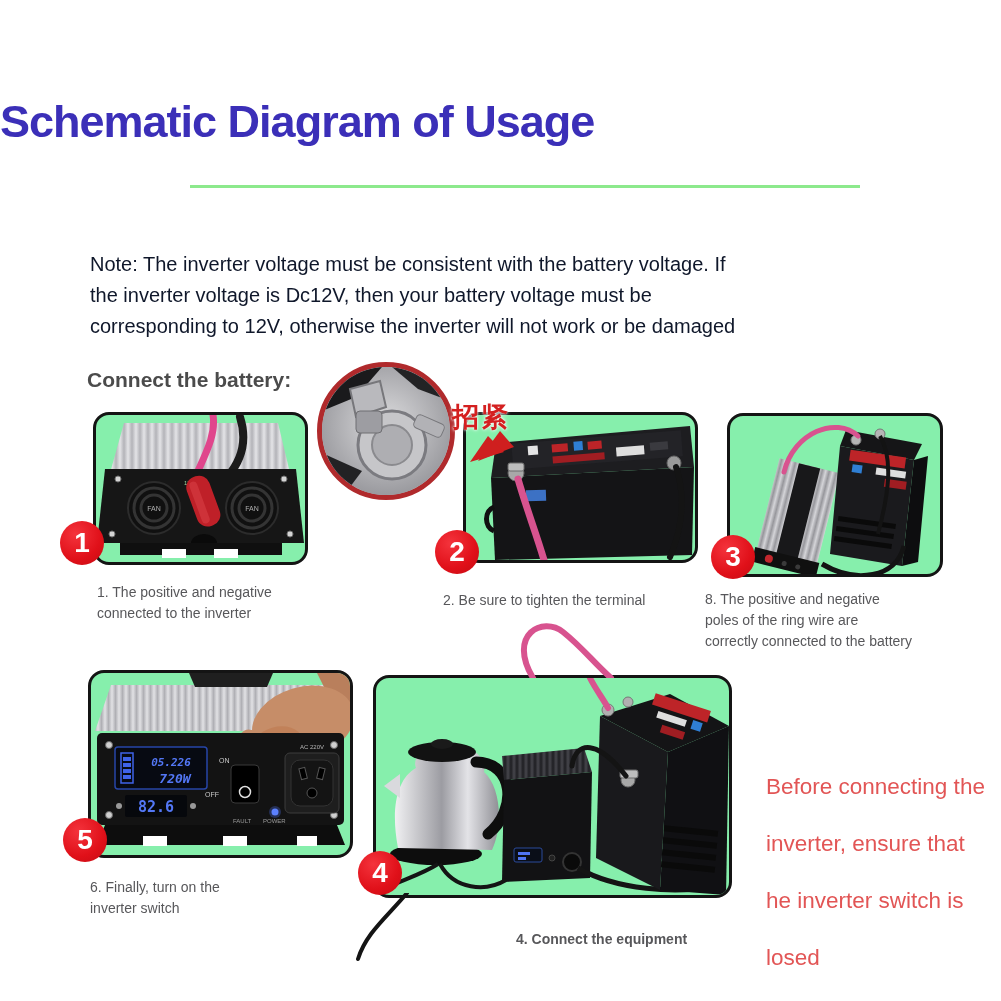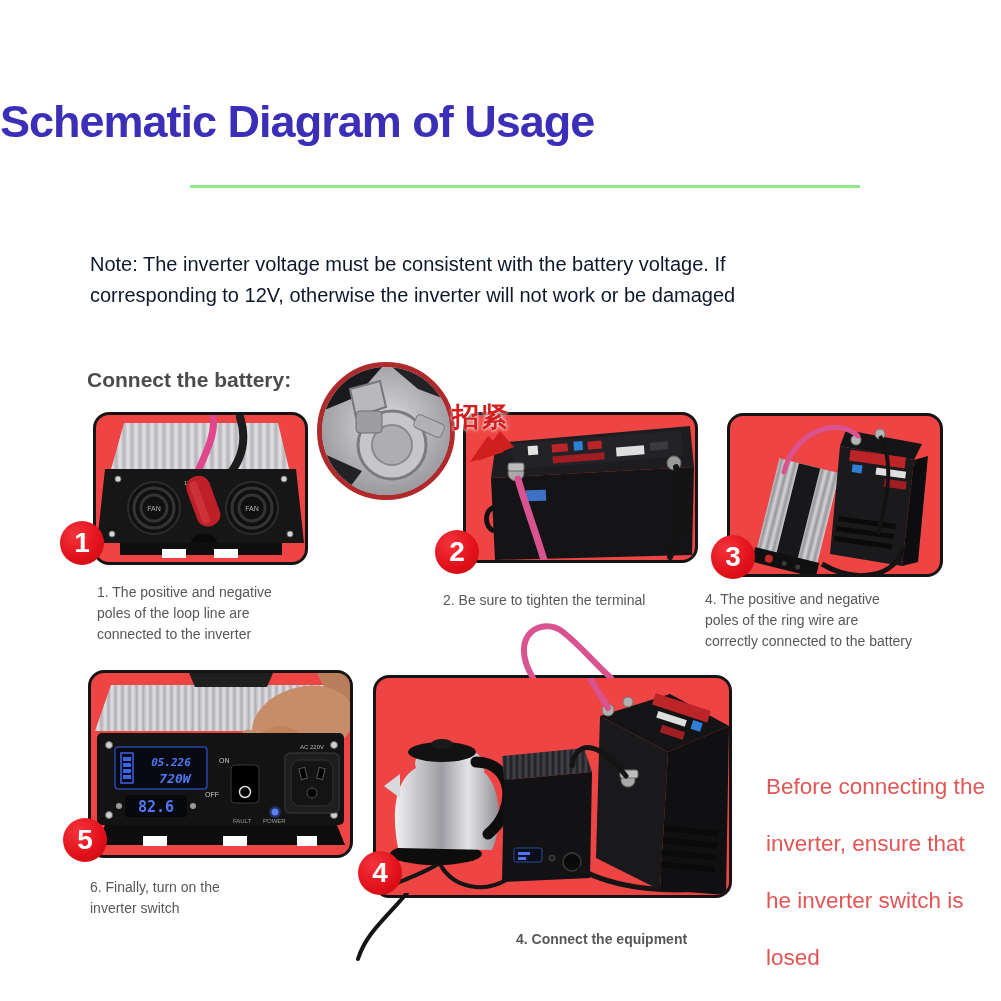--- a/index.html
+++ b/index.html
@@ -8,21 +8,21 @@
 
   .page-title{position:absolute;left:0;top:96px;width:1001px;text-align:left;
     font-size:45px;font-weight:bold;letter-spacing:-1px;color:#3b2fb8;}
   .divider{position:absolute;left:190px;top:185px;width:670px;height:3px;background:#8ce98c;}
 
   .note{position:absolute;left:90px;top:249px;color:#0f172a;font-size:20px;line-height:31px;}
   .note div{white-space:nowrap;}
 
   .section-heading{position:absolute;left:87px;top:368px;font-size:21px;font-weight:bold;color:#4b4b4b;}
 
-  .fig{position:absolute;border:3px solid #141414;border-radius:16px;background:#ef4444;overflow:hidden;}
+  .fig{position:absolute;border:3px solid #141414;border-radius:16px;background:#86efac;overflow:hidden;}
   .fig svg{display:block;width:100%;height:100%;}
 
   #fig1{left:93px;top:412px;width:209px;height:147px;}
   #fig2{left:463px;top:412px;width:229px;height:145px;}
   #fig3{left:727px;top:413px;width:210px;height:158px;}
   #fig5{left:88px;top:670px;width:259px;height:182px;}
   #fig4{left:373px;top:675px;width:353px;height:217px;}
 
   .inset{position:absolute;left:317px;top:362px;width:128px;height:128px;border:5px solid #b02a2c;
     border-radius:50%;overflow:hidden;background:#b9b9bd;z-index:4;}
@@ -59,20 +59,21 @@
 </head>
 <body>
 
 <div class="canvas">
 
   <div class="page-title">Schematic Diagram of Usage</div>
   <div class="divider"></div>
 
   <div class="note">
     <div>Note: The inverter voltage must be consistent with the battery voltage. If</div>
+    <div>the inverter voltage is Dc12V, then your battery voltage must be</div>
     <div>corresponding to 12V, otherwise the inverter will not work or be damaged</div>
   </div>
 
   <div class="section-heading">Connect the battery:</div>
 
   <div class="fig" id="fig1">
     <svg viewBox="0 0 209 147" preserveAspectRatio="none">
       <defs>
         <linearGradient id="ribs1" x1="0" y1="0" x2="8" y2="0" gradientUnits="userSpaceOnUse" spreadMethod="repeat">
           <stop offset="0" stop-color="#e4e4e7"></stop>
@@ -205,28 +206,27 @@
     </div>
   <div class="badge" id="badge2">
       <span>2</span>
     </div>
   <div class="badge" id="badge3">
       <span>3</span>
     </div>
 
   <div class="caption" id="cap1">
     <div>1. The positive and negative</div>
-    <div>poles of the loop line are</div>
     <div>connected to the inverter</div>
   </div>
   <div class="caption" id="cap2">
     <div>2. Be sure to tighten the terminal</div>
   </div>
   <div class="caption" id="cap3">
-    <div>4. The positive and negative</div>
+    <div>8. The positive and negative</div>
     <div>poles of the ring wire are</div>
     <div>correctly connected to the battery</div>
   </div>
 
   <div class="fig" id="fig5">
     <svg viewBox="0 0 259 182" preserveAspectRatio="none">
       <defs>
         <linearGradient id="ribs5" x1="0" y1="0" x2="7" y2="0" gradientUnits="userSpaceOnUse" spreadMethod="repeat">
           <stop offset="0" stop-color="#e2e2e5"></stop>
             <stop offset="0.5" stop-color="#b0b0b5"></stop>

